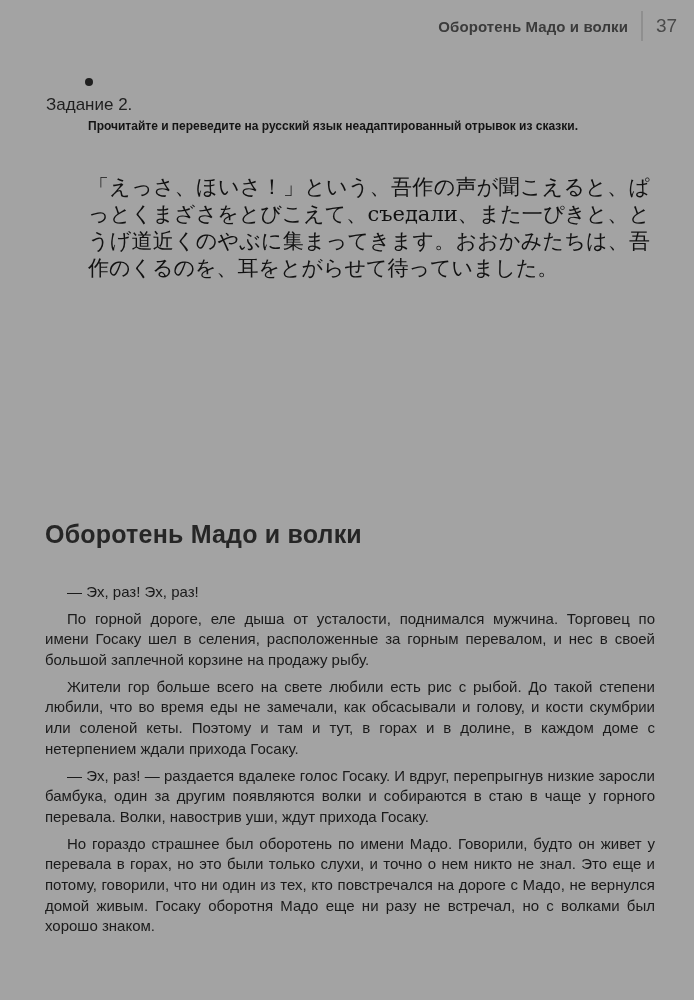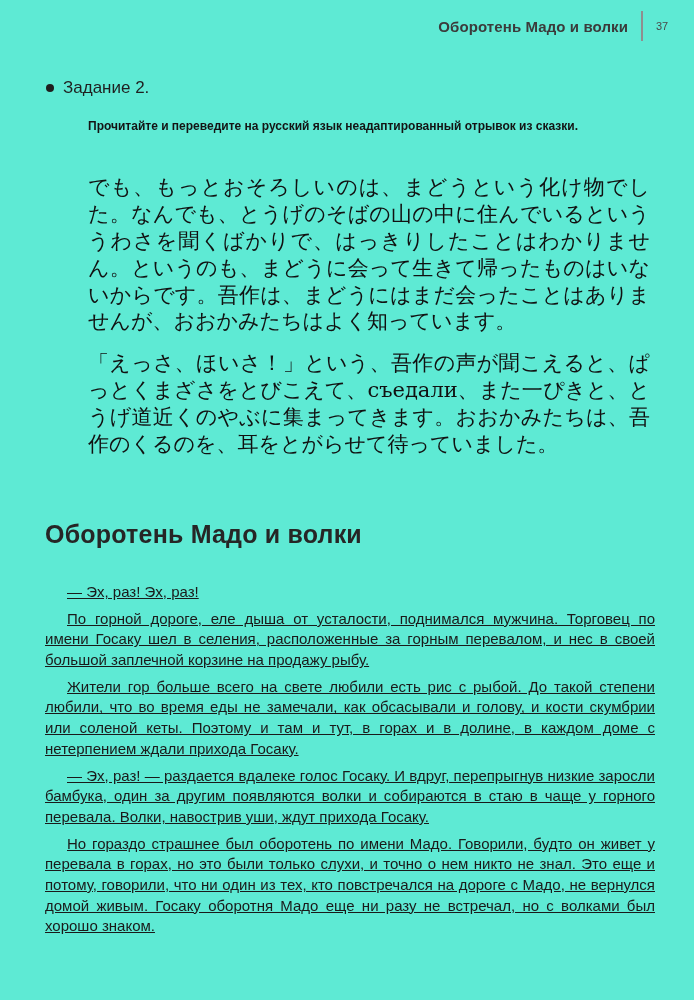--- a/index.html
+++ b/index.html
@@ -8,21 +8,21 @@
     width: 694px;
     height: 1000px;
     font-family: "Liberation Sans", sans-serif;
     color: #1c1c1c;
     overflow: hidden;
   }
   .page {
     position: relative;
     width: 694px;
     height: 1000px;
-    background: #5eead4;
+    background: #a3a3a3;
     overflow: hidden;
   }
 
   
   .header {
     position: absolute;
     top: 10px;
     right: 16px;
     display: flex;
     align-items: center;
@@ -34,36 +34,37 @@
     font-weight: 700;
     color: #3b3b3b;
     letter-spacing: 0.1px;
   }
   .header-rule {
     width: 2px;
     height: 30px;
     background: #8f8f8f;
   }
   .page-number {
-    font-size: 11px;
+    font-size: 19px;
     color: #4a4a4a;
     min-width: 22px;
     text-align: left;
   }
 
   
   .task-row {
     position: absolute;
     top: 78px;
     left: 46px;
     display: flex;
     align-items: center;
     gap: 9px;
     font-size: 17px;
     color: #1f1f1f;
+    flex-direction: column;
   }
   .bullet-dot {
     width: 8px;
     height: 8px;
     border-radius: 50%;
     background: #1f1f1f;
     flex: 0 0 auto;
   }
 
   
@@ -110,21 +111,20 @@
     left: 45px;
     width: 610px;
   }
   .story-body p {
     font-size: 15px;
     line-height: 1.38;
     color: #1a1a1a;
     text-align: justify;
     text-indent: 22px;
     margin-bottom: 6px;
-    text-decoration: underline;
   }
 </style>
 </head>
 <body>
 
 <div class="page">
 
   <div class="header">
     <span class="header-title">Оборотень Мадо и волки</span>
     <span class="header-rule"></span>
@@ -132,21 +132,20 @@
   </div>
 
   <div class="task-row">
     <span class="bullet-dot"></span>
     <span>Задание 2.</span>
   </div>
 
   <p class="instruction">Прочитайте и переведите на русский язык неадаптированный отрывок из сказки.</p>
 
   <div class="jp-block">
-    <p>でも、もっとおそろしいのは、まどうという化け物でした。なんでも、とうげのそばの山の中に住んでいるといううわさを聞くばかりで、はっきりしたことはわかりません。というのも、まどうに会って生きて帰ったものはいないからです。吾作は、まどうにはまだ会ったことはありませんが、おおかみたちはよく知っています。</p>
     <p>「えっさ、ほいさ！」という、吾作の声が聞こえると、ぱっとくまざさをとびこえて、съедали、また一ぴきと、とうげ道近くのやぶに集まってきます。おおかみたちは、吾作のくるのを、耳をとがらせて待っていました。</p>
   </div>
 
   <h1 class="story-title">Оборотень Мадо и волки</h1>
 
   <div class="story-body">
     <p>— Эх, раз! Эх, раз!</p>
     <p>По горной дороге, еле дыша от усталости, поднимался мужчина. Торговец по имени Госаку шел в селения, расположенные за горным перевалом, и нес в своей большой заплечной корзине на продажу рыбу.</p>
     <p>Жители гор больше всего на свете любили есть рис с рыбой. До такой степени любили, что во время еды не замечали, как обсасывали и голову, и кости скумбрии или соленой кеты. Поэтому и там и тут, в горах и в долине, в каждом доме с нетерпением ждали прихода Госаку.</p>
     <p>— Эх, раз! — раздается вдалеке голос Госаку. И вдруг, перепрыгнув низкие заросли бамбука, один за другим появляются волки и собираются в стаю в чаще у горного перевала. Волки, навострив уши, ждут прихода Госаку.</p>

